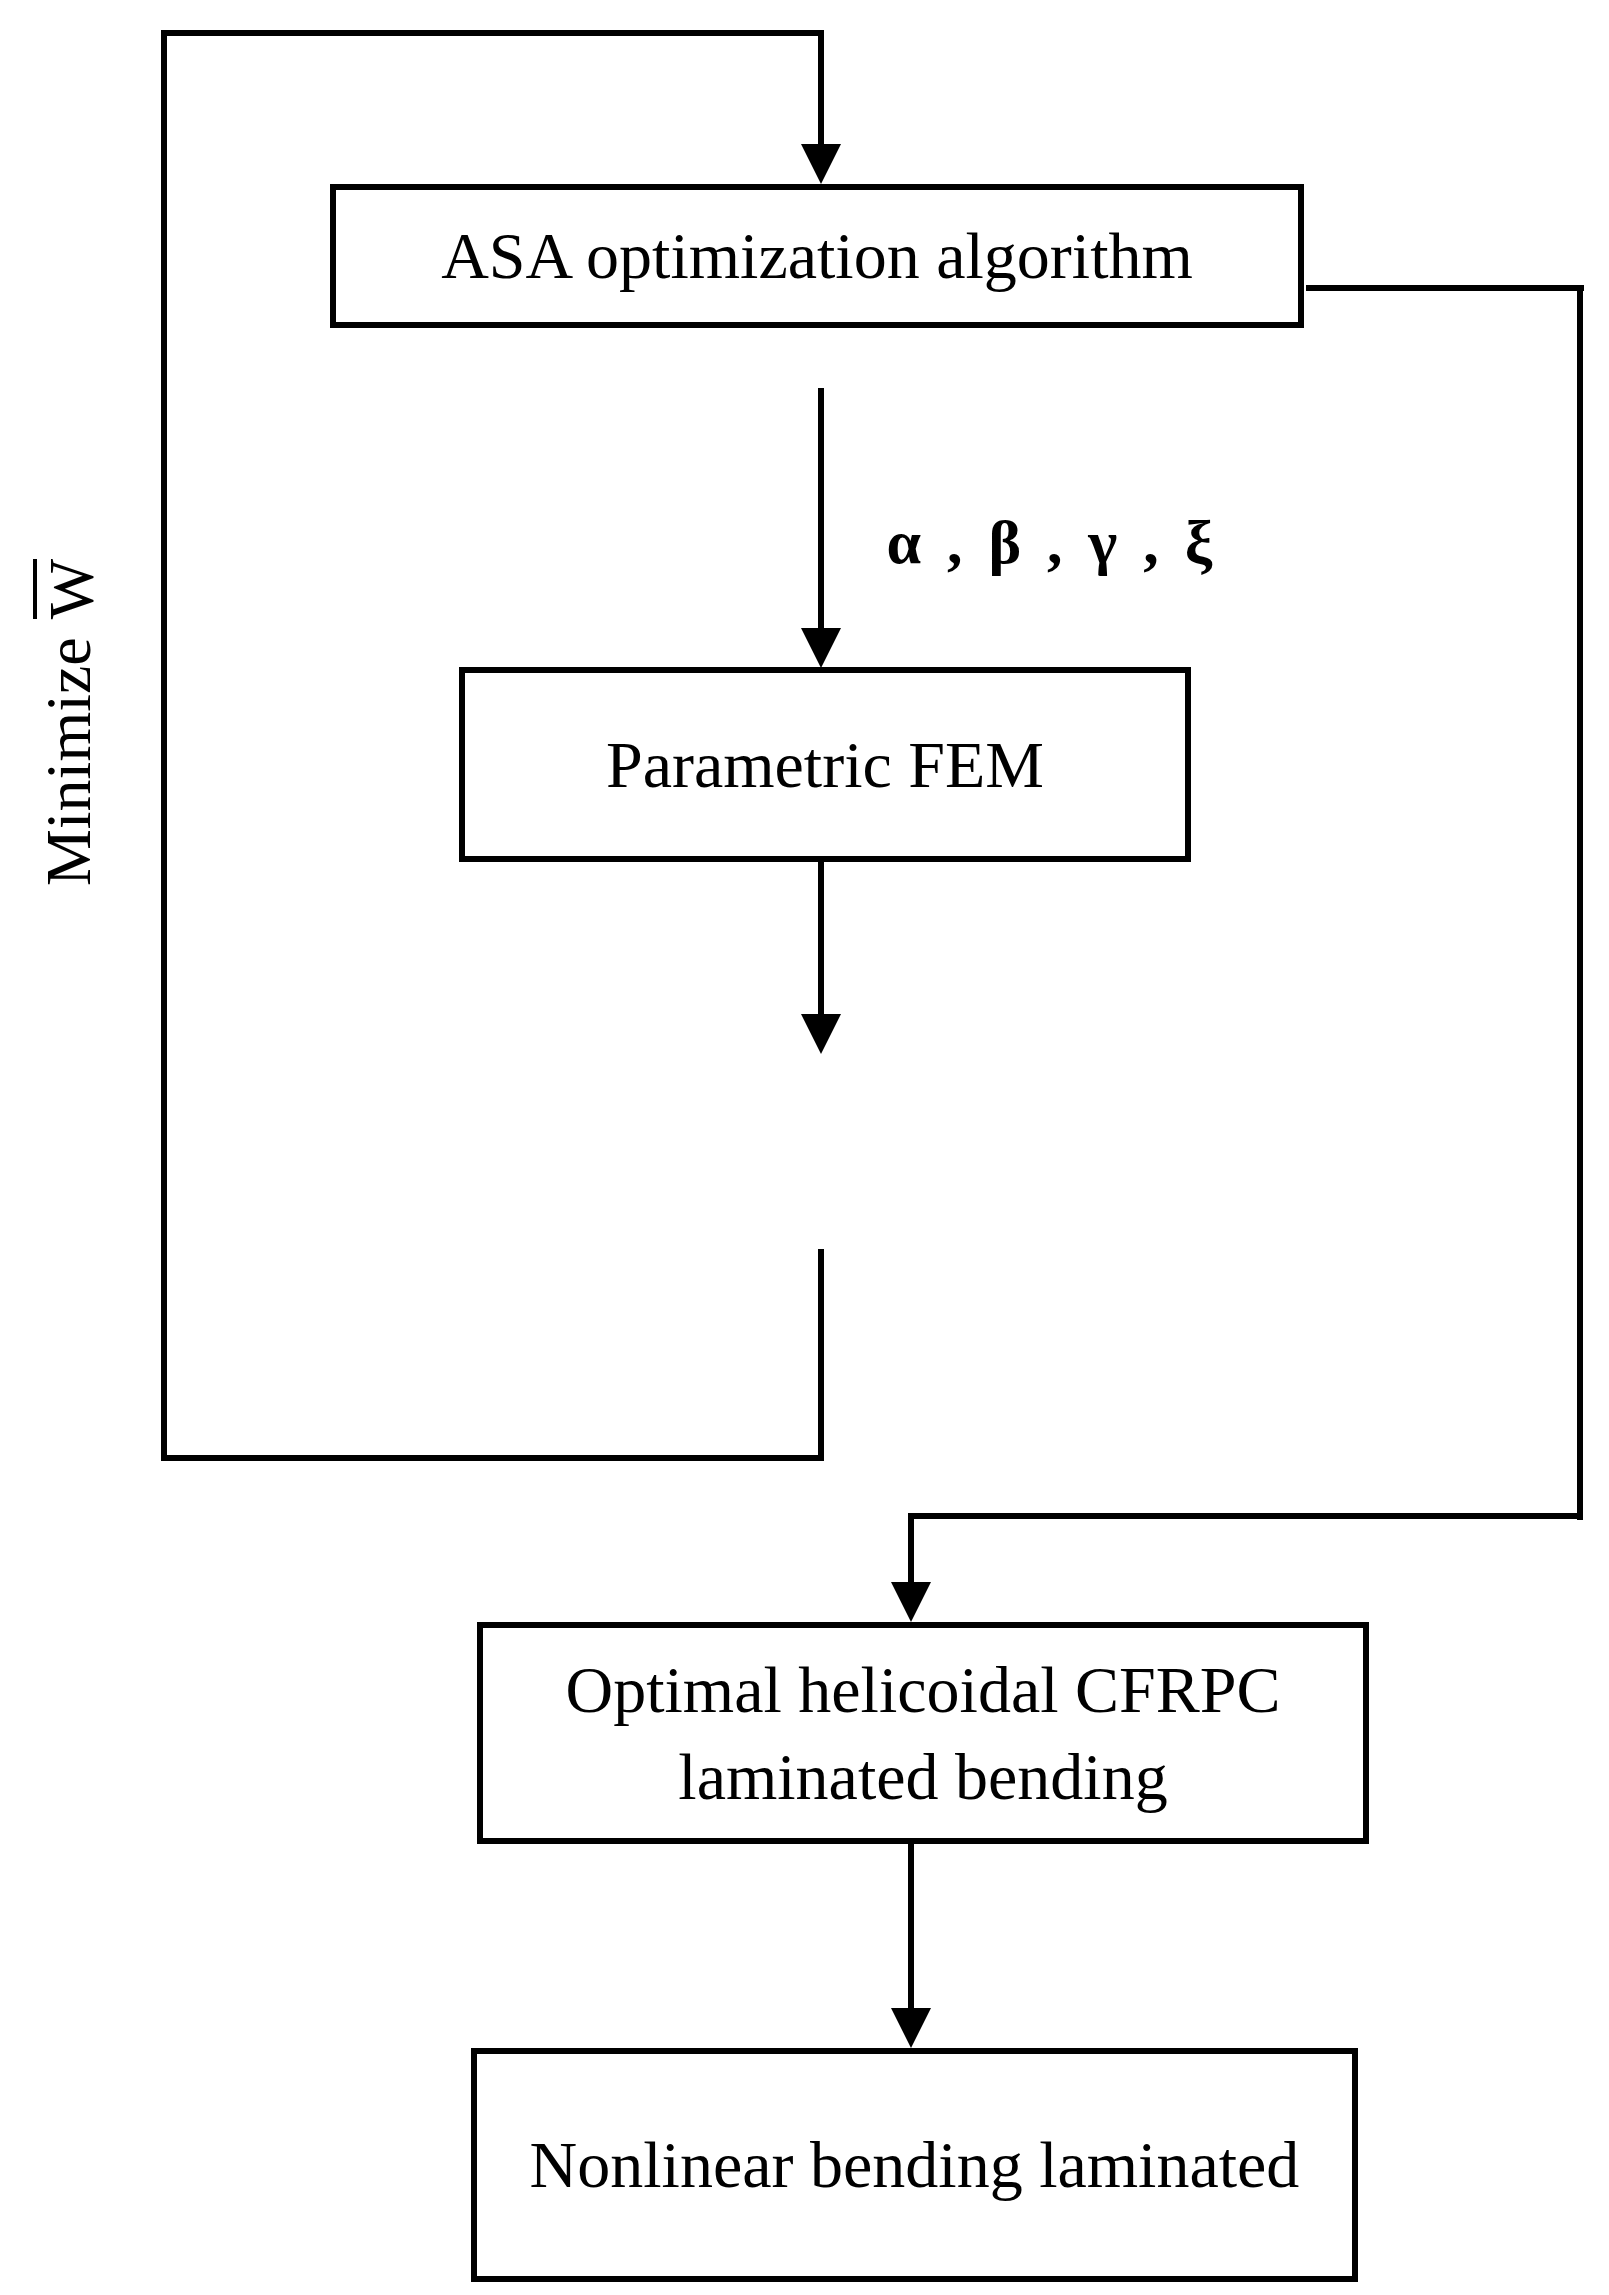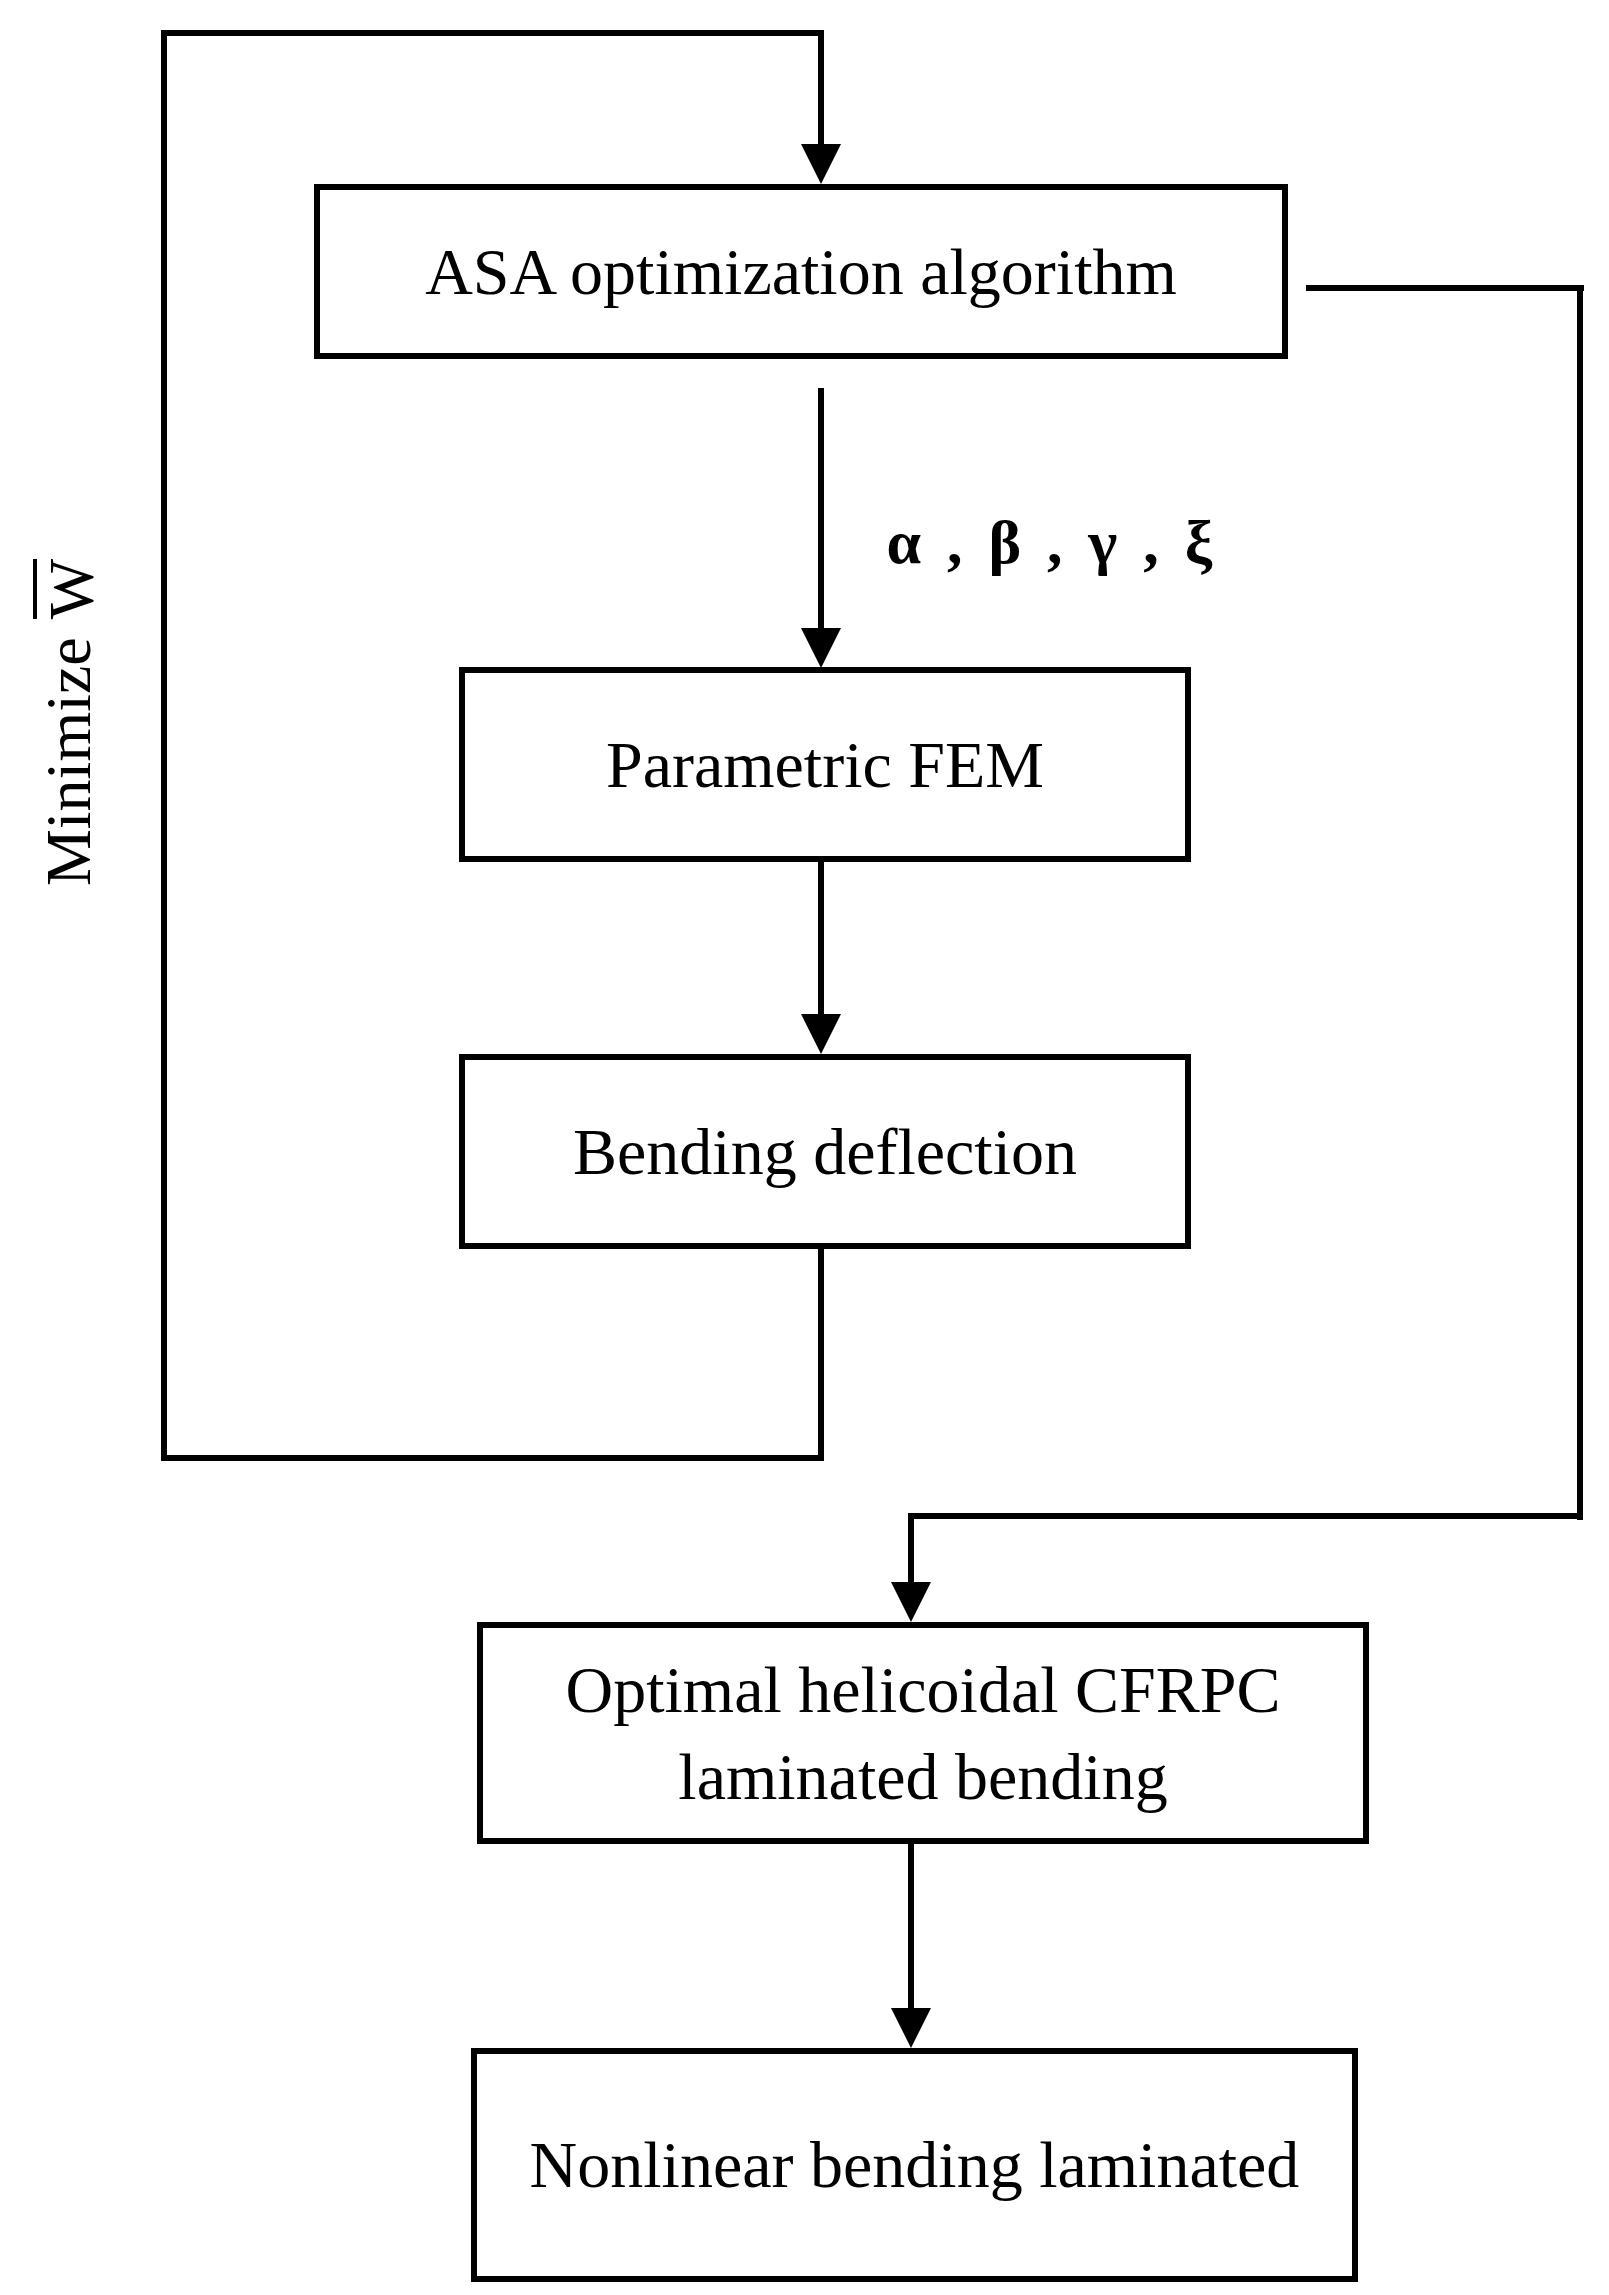--- a/index.html
+++ b/index.html
@@ -78,38 +78,35 @@
   <div class="line" style="left:161px; top:1455px; width:663px; height:6px;"></div>
   <div class="line" style="left:818px; top:1249px; width:6px;  height:212px;"></div>
   <div class="line" style="left:818px; top:30px;   width:6px;  height:116px;"></div>
   <div class="arrowhead" style="left:801px; top:144px;"></div>
 
   <div class="minimize-wrap">
     <span>Minimize</span>
       <span class="ov">W</span>
   </div>
 
-  <div class="box" style="left:314px; top:184px; width:974px; height:175px;">
+  <div class="box" style="left:330px; top:184px; width:974px; height:144px;">
     <span>ASA optimization algorithm</span>
   </div>
 
   <div class="line" style="left:818px; top:388px; width:6px; height:243px;"></div>
   <div class="arrowhead" style="left:801px; top:628px;"></div>
   <div class="edge-label-params">α , β , γ , ξ</div>
 
   <div class="box" style="left:459px; top:667px; width:732px; height:195px;">
     <span>Parametric FEM</span>
   </div>
 
   <div class="line" style="left:818px; top:862px; width:6px; height:155px;"></div>
   <div class="arrowhead" style="left:801px; top:1014px;"></div>
 
-  <div class="box" style="left:459px; top:1054px; width:732px; height:195px;">
-    <span>Bending deflection</span>
-  </div>
 
   <div class="line" style="left:1306px; top:285px;  width:278px; height:6px;"></div>
   <div class="line" style="left:1577px; top:285px;  width:6px;  height:1235px;"></div>
   <div class="line" style="left:908px; top:1513px; width:675px; height:6px;"></div>
   <div class="line" style="left:908px; top:1513px; width:6px;  height:72px;"></div>
   <div class="arrowhead" style="left:891px; top:1582px;"></div>
 
   <div class="box" style="left:465px; top:1622px; width:892px; height:222px;margin-left:12px;">
     <span>Optimal helicoidal CFRPC</span>
     <span>laminated bending</span>

